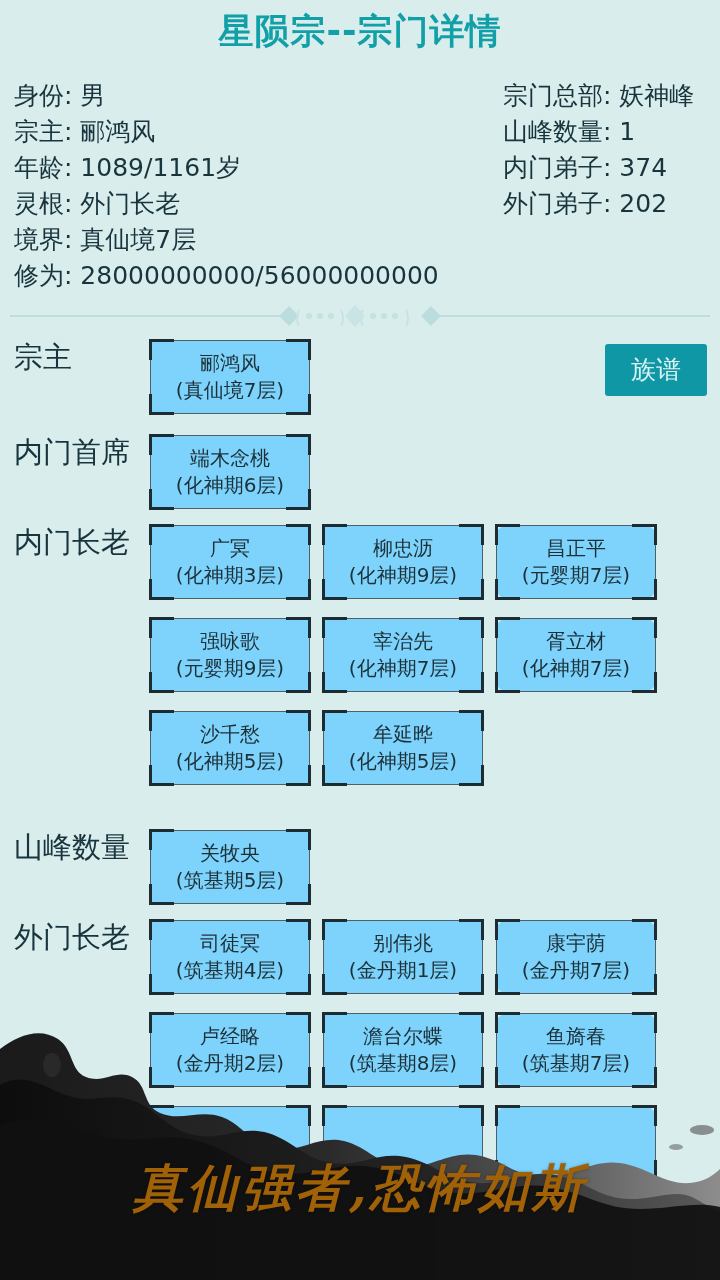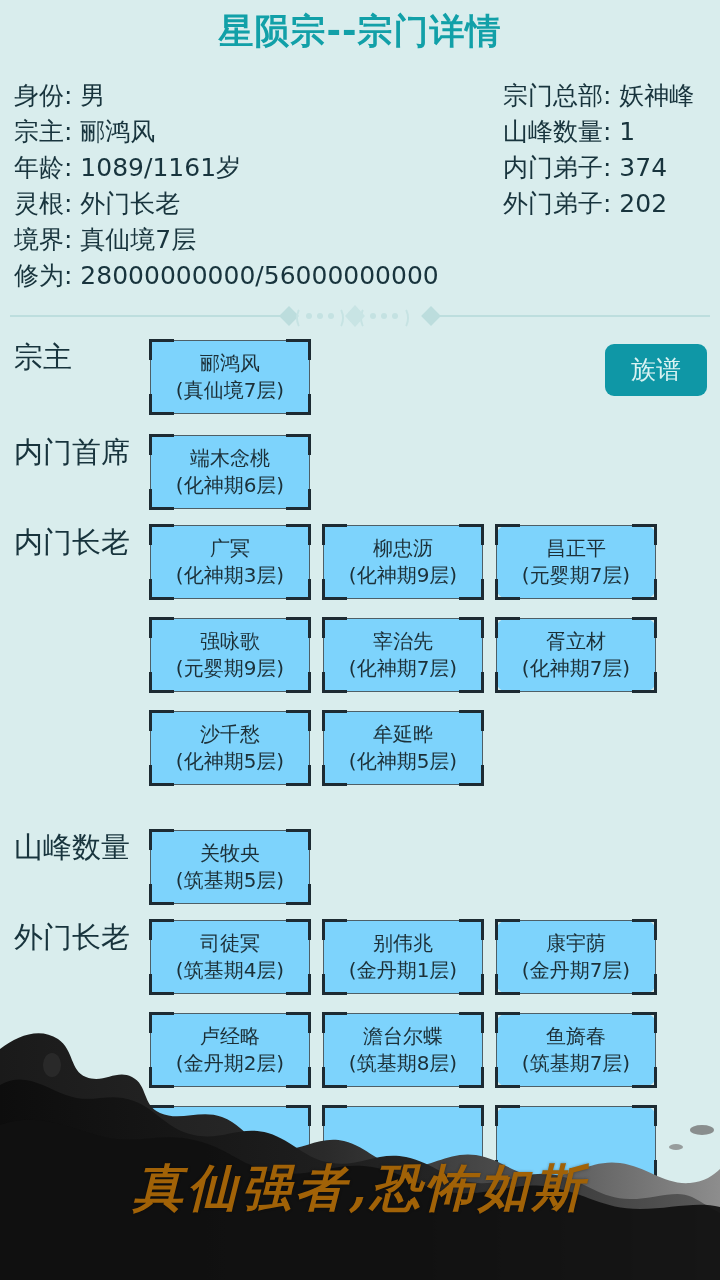--- a/index.html
+++ b/index.html
@@ -117,21 +117,21 @@
   .divider .paren.p2 { left: 322px; border-left-color: transparent; border-top-color: transparent; border-bottom-color: transparent;}
   .divider .paren.p3 { left: 350px; border-right-color: transparent; border-top-color: transparent; border-bottom-color: transparent;}
   .divider .paren.p4 { left: 387px; border-left-color: transparent; border-top-color: transparent; border-bottom-color: transparent;}
 
   
   .genealogy-btn {
     position: absolute;
     left: 605px; top: 344px;
     width: 102px; height: 52px;
     background: #0f97a6;
-    border-radius: 9px;
+    border-radius: 3px;
     color: #d8f2f2;
     font-size: 25px;
     line-height: 52px;
     text-align: center;
     cursor: pointer;
     white-space: nowrap;
   }
 
   
   .section {

